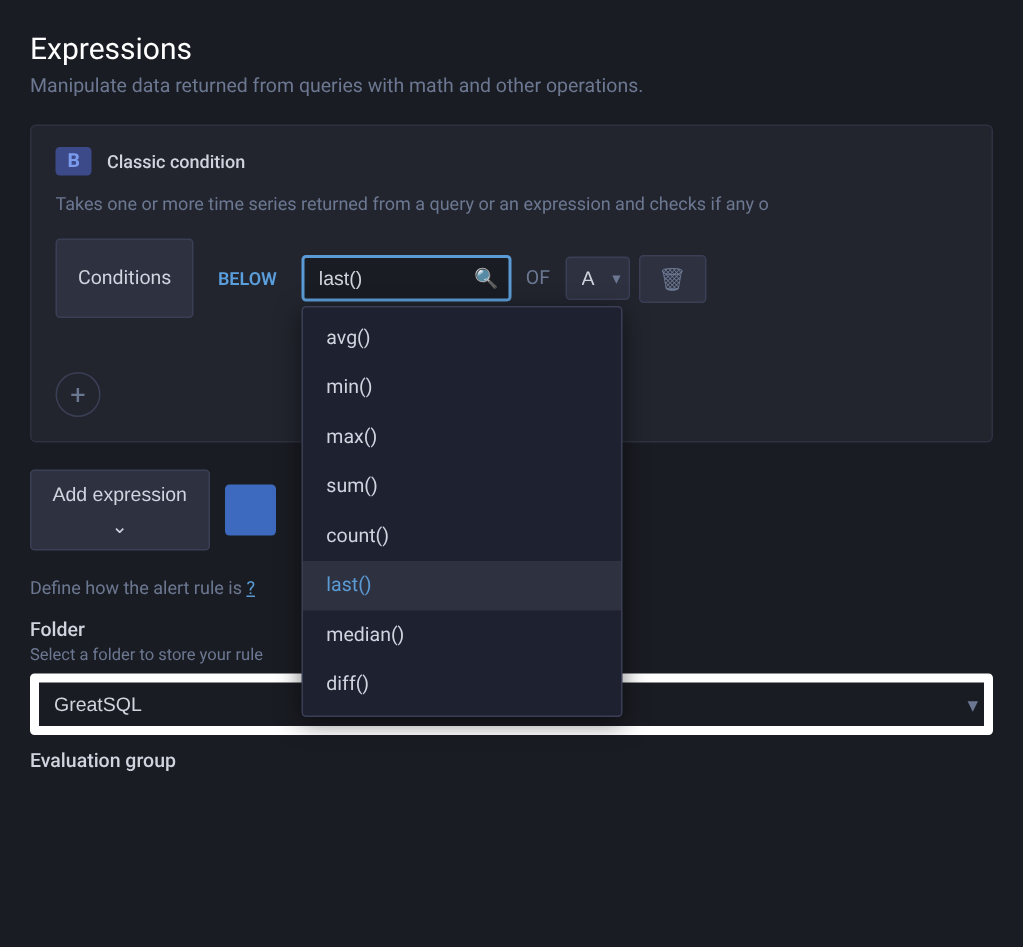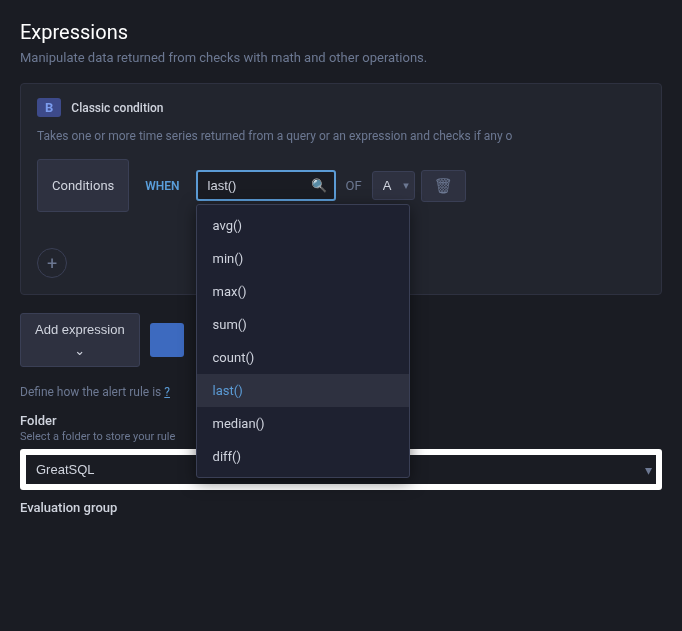--- a/index.html
+++ b/index.html
@@ -258,32 +258,32 @@
       background: #2e3140;
       color: #5b9bd5;
     }
   </style>
 </head>
 <body>
 
 <div class="page">
 
   <div class="page-title">Expressions</div>
-  <div class="page-subtitle">Manipulate data returned from checks with math and other operations.</div>
+  <div class="page-subtitle">Manipulate data returned from queries with math and other operations.</div>
 
   <div class="card">
     <div class="card-header">
       <span class="badge-b">B</span>
       <span class="card-title">Classic condition</span>
     </div>
     <div class="card-desc">Takes one or more time series returned from a query or an expression and checks if any o</div>
 
     <div class="conditions-row">
       <span class="conditions-label">Conditions</span>
-      <span class="when-label">WHEN</span>
+      <span class="when-label">BELOW</span>
       <div class="dropdown-input-wrapper">
         <input class="dropdown-input" type="text" value="last()" readonly="" style="">
         <span class="search-icon-inline">🔍</span>
 
         <div class="dropdown-menu">
           <span class="dropdown-menu-item">avg()</span>
           <span class="dropdown-menu-item">min()</span>
           <span class="dropdown-menu-item">max()</span>
           <span class="dropdown-menu-item">sum()</span>
           <span class="dropdown-menu-item">count()</span>

